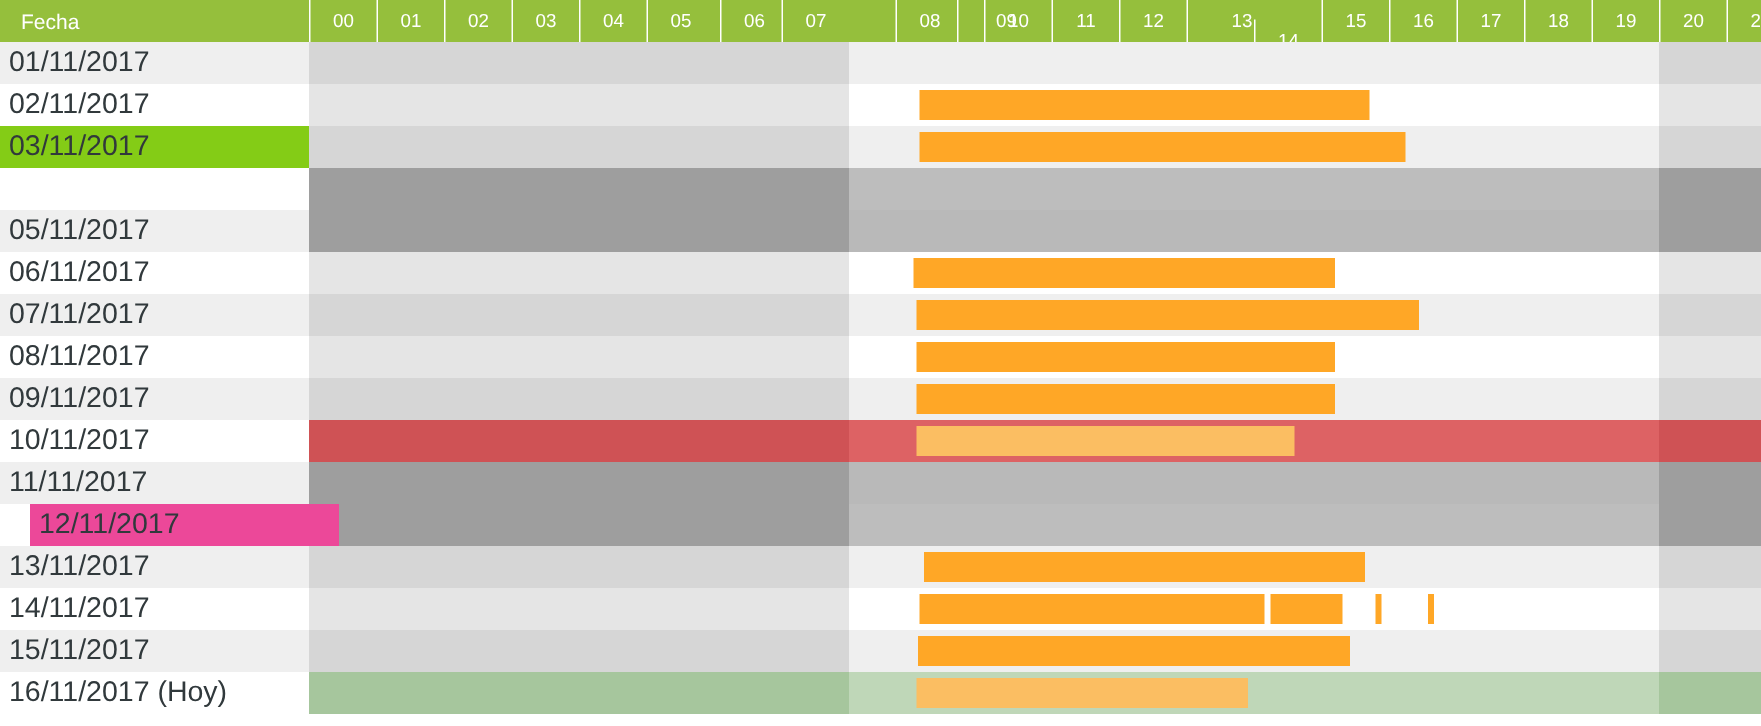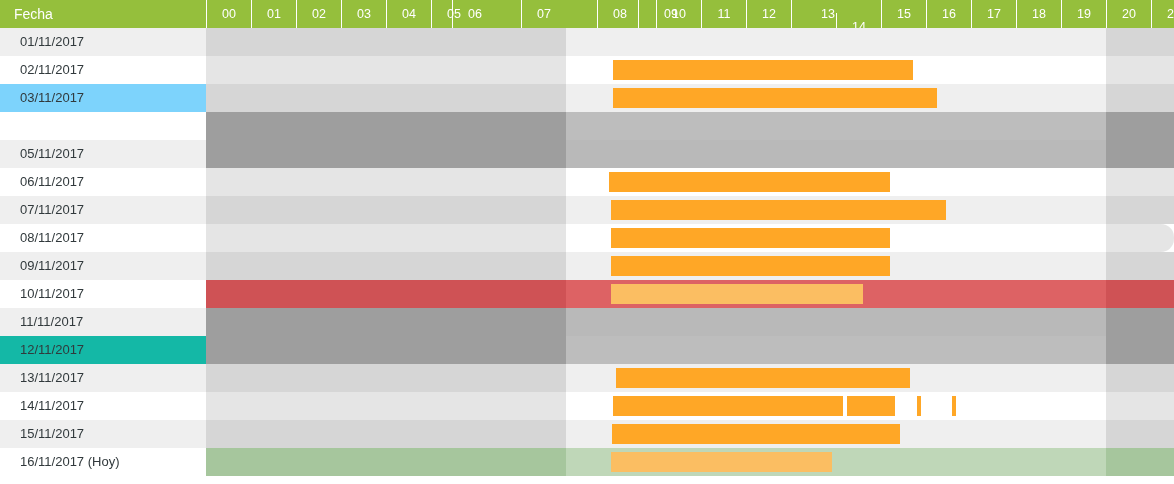--- a/index.html
+++ b/index.html
@@ -23,21 +23,21 @@
     color:#ffffff;font-size:12.5px;line-height:28px;
     text-align:center;white-space:nowrap;
     border-left:1px solid #ffffff;box-sizing:border-box;
   }
 
   
   .row{position:absolute;left:0;width:1174px;height:28px;overflow:hidden;}
   .row-bg{position:absolute;left:0;top:0;width:1174px;height:28px;}
   .row-label{
     position:absolute;left:0;top:0;width:206px;height:28px;
-    font-size:13px;line-height:28px;color:#31393c;padding-left:20px;
+    font-size:19px;line-height:28px;color:#31393c;padding-left:6px;
     box-sizing:border-box;white-space:nowrap;z-index:5;
   }
   
   .band{position:absolute;top:0;height:28px;}
   .band-off{background:rgba(0,0,0,0.10);}
 
   
   .bar{position:absolute;top:4px;height:20px;z-index:4;}
   .bar-solid{background:#ffa726;}
   .bar-pale {background:#fbbe62;}
@@ -49,21 +49,21 @@
 
   <div class="hdr">
     <div class="hdr-label">Fecha</div>
     <div id="hdr-hours">
         <div class="hdr-cell" style="left: 206px; width: 45px;">00</div>
         <div class="hdr-cell" style="left: 251px; width: 45px;">01</div>
         <div class="hdr-cell" style="left: 296px; width: 45px;">02</div>
         <div class="hdr-cell" style="left: 341px; width: 45px;">03</div>
         <div class="hdr-cell" style="left: 386px; width: 45px;">04</div>
         <div class="hdr-cell" style="left: 431px; width: 45px;">05</div>
-        <div class="hdr-cell" style="left: 452px; width: 45px;">06</div>
+        <div class="hdr-cell" style="left: 480px; width: 45px;">06</div>
         <div class="hdr-cell" style="left: 521px; width: 45px;">07</div>
         <div class="hdr-cell" style="left: 597px; width: 45px;">08</div>
         <div class="hdr-cell" style="left: 638px; width: 45px; padding-left: 20px;">09</div>
         <div class="hdr-cell" style="left: 656px; width: 45px;">10</div>
         <div class="hdr-cell" style="left: 701px; width: 45px;">11</div>
         <div class="hdr-cell" style="left: 746px; width: 45px;">12</div>
         <div class="hdr-cell" style="left: 791px; width: 45px; padding-left: 28px;">13</div>
         <div class="hdr-cell" style="left: 836px; width: 45px; margin-top: 13px;">14</div>
         <div class="hdr-cell" style="left: 881px; width: 45px;">15</div>
         <div class="hdr-cell" style="left: 926px; width: 45px;">16</div>
@@ -86,21 +86,21 @@
         <div class="row-bg" style="background: rgb(255, 255, 255);"></div>
         <div class="band band-off" style="left: 206px; width: 360px;"></div>
         <div class="band band-off" style="left: 1106px; width: 68px;"></div>
         <div class="row-label" style="background: rgb(255, 255, 255);">02/11/2017</div>
         <div class="bar bar-solid" title="02/11/2017  9.05 - 15.7" style="left: 613.25px; width: 299.25px;"></div>
       </div>
       <div class="row" style="top: 84px;">
         <div class="row-bg" style="background: rgb(239, 239, 239);"></div>
         <div class="band band-off" style="left: 206px; width: 360px;"></div>
         <div class="band band-off" style="left: 1106px; width: 68px;"></div>
-        <div class="row-label" style="background: #7dd3fc;">03/11/2017</div>
+        <div class="row-label" style="background: #84cc16;">03/11/2017</div>
         <div class="bar bar-solid" title="03/11/2017  9.05 - 16.25" style="left: 613.25px; width: 324px;"></div>
       </div>
       <div class="row" style="top: 112px;">
         <div class="row-bg" style="background: rgb(255, 255, 255);"></div>
         <div class="band " style="left: 206px; width: 968px; background: rgb(189, 189, 189);"></div>
         <div class="band " style="left: 206px; width: 360px; background: rgb(158, 158, 158);"></div>
         <div class="band " style="left: 1106px; width: 68px; background: rgb(158, 158, 158);"></div>
       </div>
       <div class="row" style="top: 140px;">
         <div class="row-bg" style="background: rgb(239, 239, 239);"></div>
@@ -116,21 +116,21 @@
         <div class="row-label" style="background: rgb(255, 255, 255);">06/11/2017</div>
         <div class="bar bar-solid" title="06/11/2017  8.95 - 15.2" style="left: 608.75px; width: 281.25px;"></div>
       </div>
       <div class="row" style="top: 196px;">
         <div class="row-bg" style="background: rgb(239, 239, 239);"></div>
         <div class="band band-off" style="left: 206px; width: 360px;"></div>
         <div class="band band-off" style="left: 1106px; width: 68px;"></div>
         <div class="row-label" style="background: rgb(239, 239, 239);">07/11/2017</div>
         <div class="bar bar-solid" title="07/11/2017  9 - 16.45" style="left: 611px; width: 335.25px;"></div>
       </div>
-      <div class="row" style="top: 224px; border-radius: 13px;">
+      <div class="row" style="top: 224px;">
         <div class="row-bg" style="background: rgb(255, 255, 255);"></div>
         <div class="band band-off" style="left: 206px; width: 360px;"></div>
         <div class="band band-off" style="left: 1106px; width: 68px;"></div>
         <div class="row-label" style="background: rgb(255, 255, 255);">08/11/2017</div>
         <div class="bar bar-solid" title="08/11/2017  9 - 15.2" style="left: 611px; width: 279px;"></div>
       </div>
       <div class="row" style="top: 252px;">
         <div class="row-bg" style="background: rgb(239, 239, 239);"></div>
         <div class="band band-off" style="left: 206px; width: 360px;"></div>
         <div class="band band-off" style="left: 1106px; width: 68px;"></div>
@@ -150,21 +150,21 @@
         <div class="band " style="left: 206px; width: 968px; background: rgb(185, 185, 185);"></div>
         <div class="band " style="left: 206px; width: 360px; background: rgb(158, 158, 158);"></div>
         <div class="band " style="left: 1106px; width: 68px; background: rgb(158, 158, 158);"></div>
         <div class="row-label" style="background: rgb(239, 239, 239);">11/11/2017</div>
       </div>
       <div class="row" style="top: 336px;">
         <div class="row-bg" style="background: rgb(255, 255, 255);"></div>
         <div class="band " style="left: 206px; width: 968px; background: rgb(189, 189, 189);"></div>
         <div class="band " style="left: 206px; width: 360px; background: rgb(158, 158, 158);"></div>
         <div class="band " style="left: 1106px; width: 68px; background: rgb(158, 158, 158);"></div>
-        <div class="row-label" style="background: #14b8a6;">12/11/2017</div>
+        <div class="row-label" style="background: #ec4899; margin-left: 20px;">12/11/2017</div>
       </div>
       <div class="row" style="top: 364px;">
         <div class="row-bg" style="background: rgb(239, 239, 239);"></div>
         <div class="band band-off" style="left: 206px; width: 360px;"></div>
         <div class="band band-off" style="left: 1106px; width: 68px;"></div>
         <div class="row-label" style="background: rgb(239, 239, 239);">13/11/2017</div>
         <div class="bar bar-solid" title="13/11/2017  9.1 - 15.65" style="left: 615.5px; width: 294.75px;"></div>
       </div>
       <div class="row" style="top: 392px;">
         <div class="row-bg" style="background: rgb(255, 255, 255);"></div>

